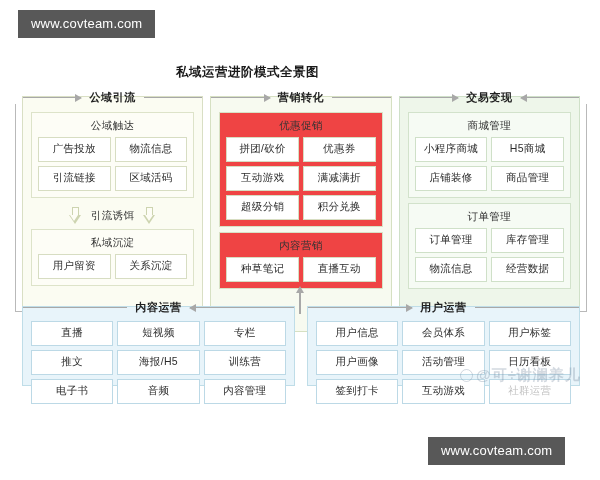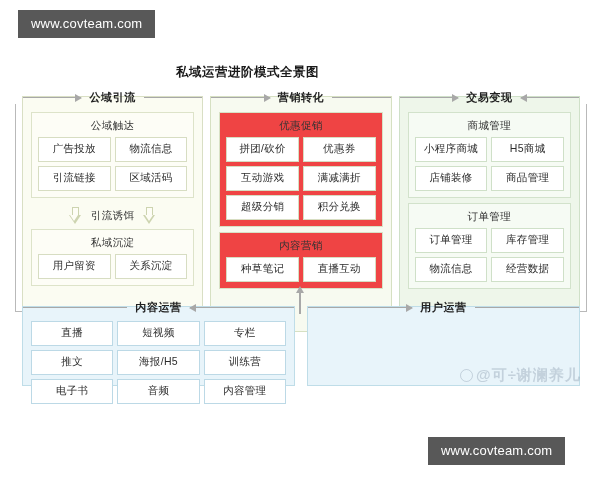--- a/index.html
+++ b/index.html
@@ -387,20 +387,31 @@
         <div class="bchip">内容管理</div>
       </div>
     </div>
 
     <div class="bsec">
       <div class="col-head">
         <div class="hline arrow-r"></div>
         <div class="hlabel">用户运营</div>
         <div class="hline"></div>
       </div>
+      <div class="bchips">
+        <div class="bchip">用户信息</div>
+        <div class="bchip">会员体系</div>
+        <div class="bchip">用户标签</div>
+        <div class="bchip">用户画像</div>
+        <div class="bchip">活动管理</div>
+        <div class="bchip">日历看板</div>
+        <div class="bchip">签到打卡</div>
+        <div class="bchip">互动游戏</div>
+        <div class="bchip obscured">社群运营</div>
+      </div>
     </div>
   </div>
 
   <div class="sig">
     <span class="dot"></span><span>@可÷谢澜养儿</span>
   </div>
 
   <div class="wm wm-bottom">www.covteam.com</div>
 
 </div>

